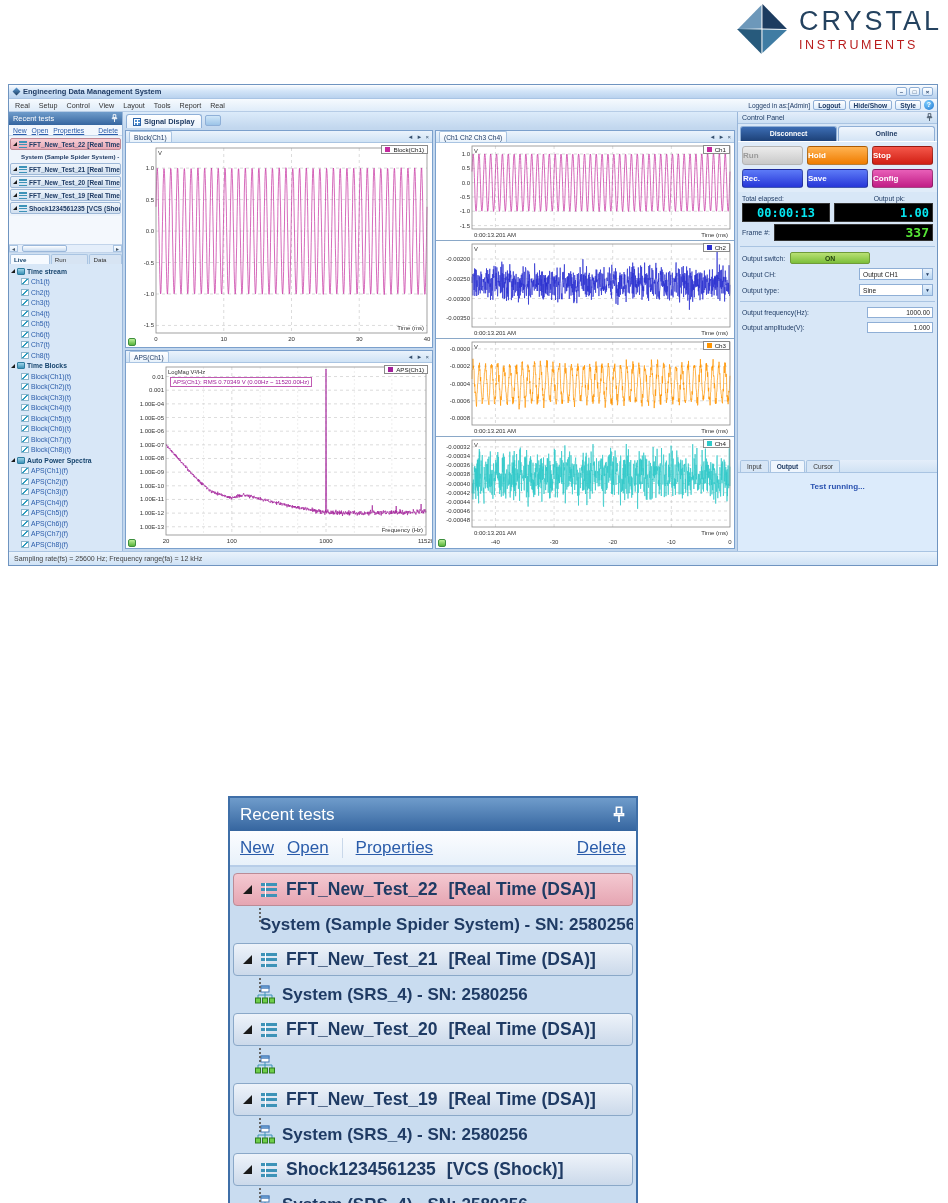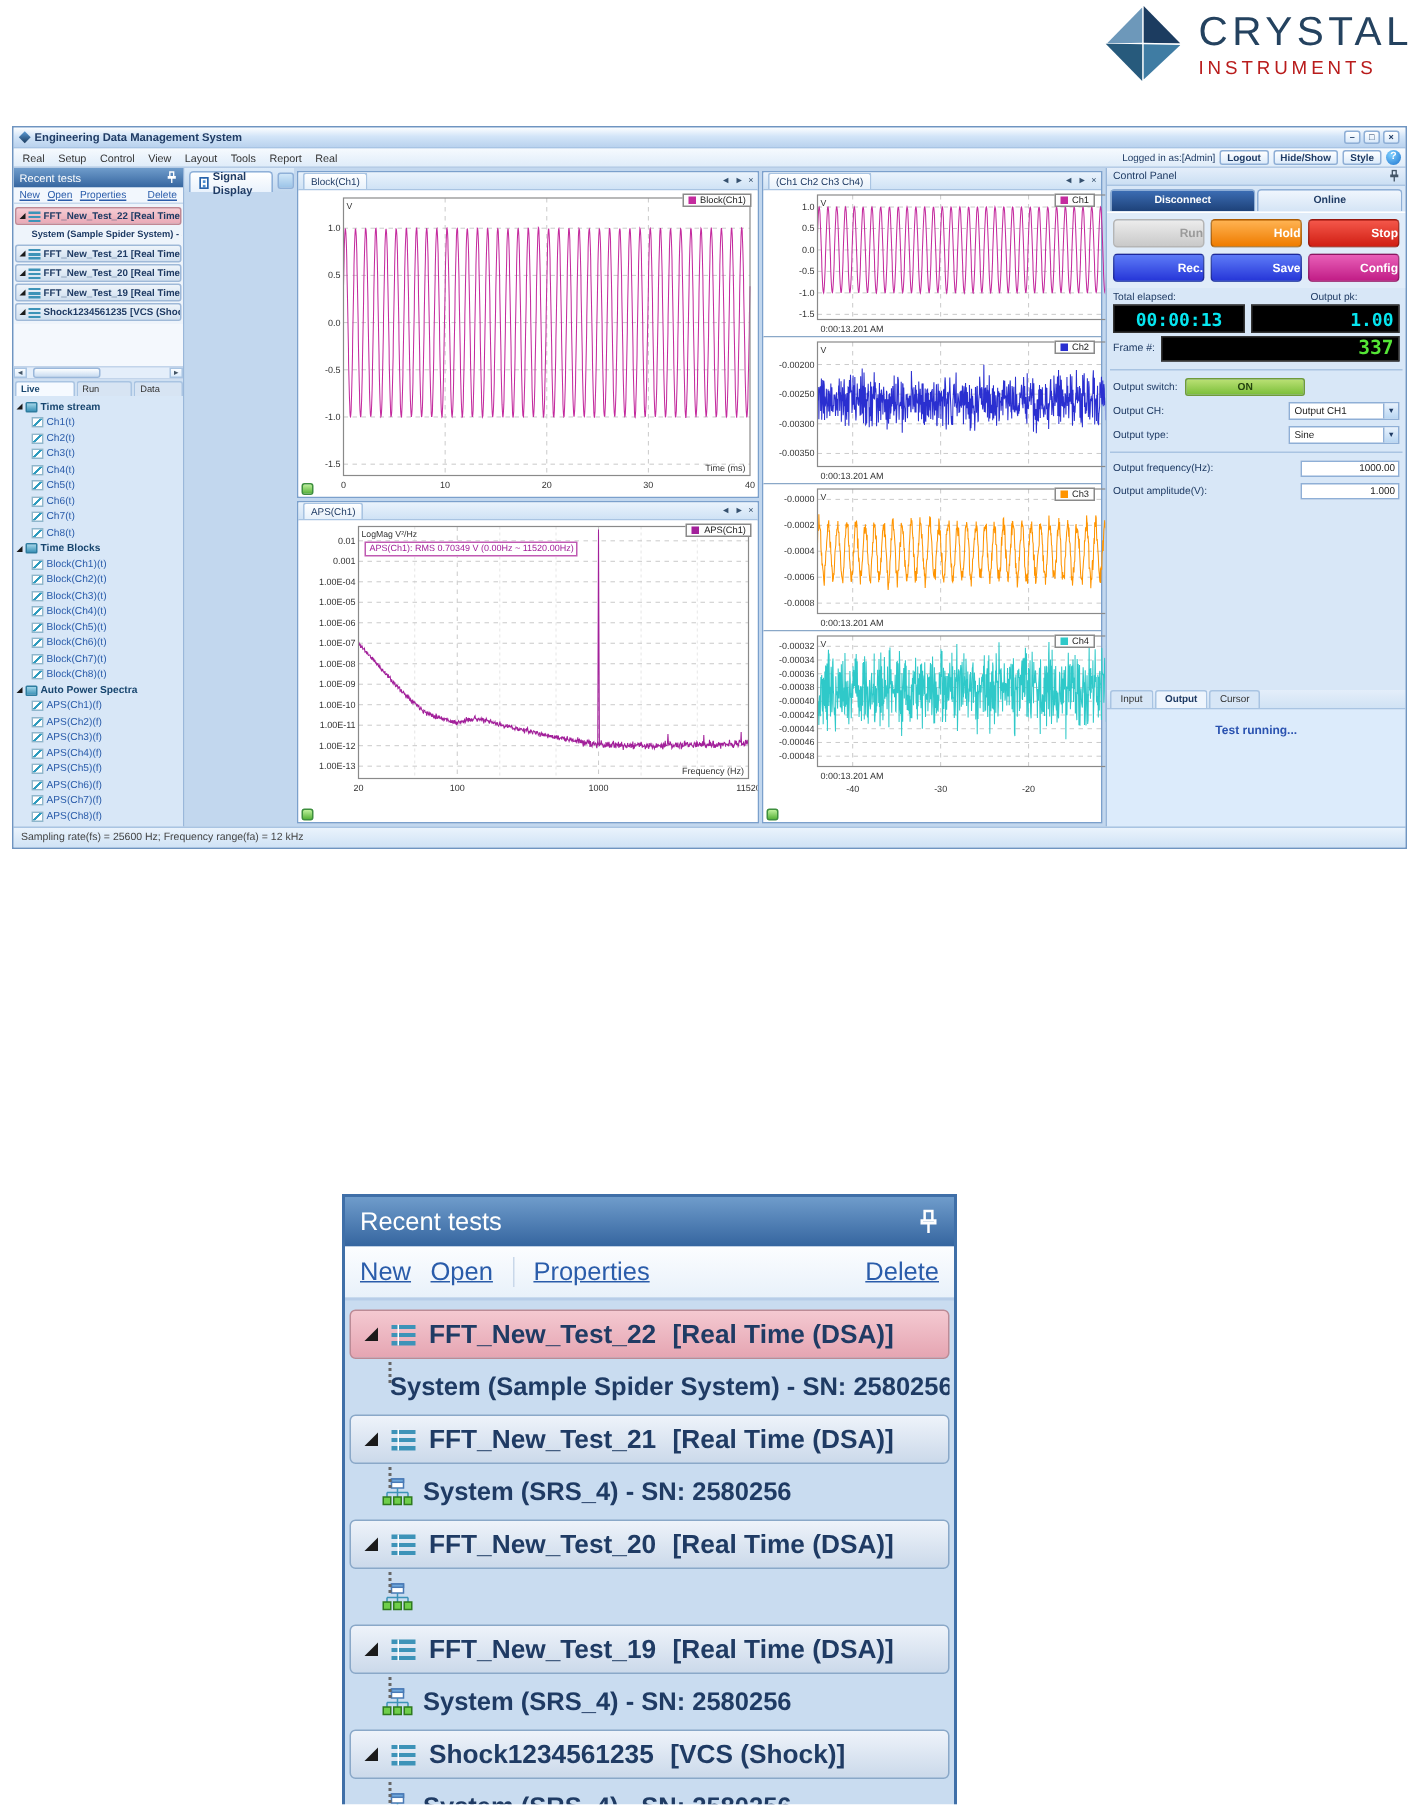--- a/index.html
+++ b/index.html
@@ -49,21 +49,21 @@
   .sb-tabs{height:11px;flex:0 0 11px;display:flex;align-items:flex-end;background:#cfe0f2;padding-left:1px;gap:1px;}
   .sb-tab{height:10px;line-height:10px;padding:0 3px;font-size:6.2px;color:#333;background:#d7e4f3;border:1px solid #a9c4e2;border-bottom:none;border-radius:2px 2px 0 0;}
   .sb-tab.active{background:#f6faff;font-weight:bold;color:#17456e;}
   .tree{flex:1;background:#d8e7f7;padding:2px 0 0 2px;overflow:hidden;}
   .tree-group{height:10.5px;display:flex;align-items:center;gap:2px;font-size:6.8px;font-weight:bold;color:#17456e;white-space:nowrap;}
   .tree-leaf{height:10.5px;display:flex;align-items:center;gap:2px;padding-left:10px;font-size:6.8px;color:#2a5caa;white-space:nowrap;}
   .g-icon{width:8px;height:7px;background:linear-gradient(#9fd4e8,#3d93b8);border:1px solid #2e7da0;border-radius:1px;flex:0 0 8px;}
   .l-icon{width:8px;height:7px;border:1px solid #8fb6cc;background:#fff linear-gradient(135deg,transparent 42%,#2f9cbf 42% 58%,transparent 58%);flex:0 0 8px;}
 
   
-  .center{position:absolute;left:114px;top:27px;right:200px;bottom:14px;display:flex;flex-direction:row;background:#c2d7ee;}
+  .center{position:absolute;left:114px;top:27px;right:200px;bottom:14px;display:flex;flex-direction:column;background:#c2d7ee;}
   .doc-tabbar{height:16px;flex:0 0 16px;background:linear-gradient(#dcebfa,#c2d7ee);display:flex;align-items:flex-end;padding-left:3px;gap:3px;}
   .doc-tab{height:14px;background:linear-gradient(#ffffff,#e9f2fc);border:1px solid #8fb0d8;border-bottom:none;border-radius:3px 3px 0 0;display:flex;align-items:center;gap:3px;padding:0 6px;font-size:7.4px;font-weight:bold;color:#1f3b64;}
   .grid-icon{width:8px;height:8px;background-color:#4f8fd0;background-image:linear-gradient(#fff 1px,transparent 1px),linear-gradient(90deg,#fff 1px,transparent 1px);background-size:3px 3px;border:1px solid #2a62a8;}
   .doc-tab-extra{width:16px;height:11px;margin-bottom:2px;background:linear-gradient(#cfe6f8,#9cc4e8);border:1px solid #8fb0d8;border-radius:2px;}
   .charts{flex:1;display:flex;gap:2px;padding:2px;min-height:0;}
   .col-left{width:308px;flex:0 0 308px;display:flex;flex-direction:column;gap:2px;min-height:0;}
   .col-right{flex:1;display:flex;flex-direction:column;min-height:0;}
   .panel{border:1px solid #7ba0cc;background:#fff;display:flex;flex-direction:column;min-height:0;}
   .panel-header{height:12px;flex:0 0 12px;background:linear-gradient(#eaf3fc,#cfe2f5);border-bottom:1px solid #a9c4e2;display:flex;align-items:flex-end;padding:0 3px;font-size:6.6px;color:#1f3b64;}
   .panel-title{background:linear-gradient(#fff,#e7f1fb);border:1px solid #a9c4e2;border-bottom:none;border-radius:2px 2px 0 0;padding:0 4px;height:11px;line-height:11px;}
@@ -81,21 +81,21 @@
 
   
   .cpanel{position:absolute;top:27px;right:0;width:200px;bottom:14px;background:#d8e7f7;border-left:1px solid #9ab7da;display:flex;flex-direction:column;font-size:7px;color:#1f3b64;overflow:hidden;}
   .cp-header{height:12px;flex:0 0 12px;display:flex;align-items:center;padding:0 4px;background:linear-gradient(#e4eefa,#cbdff3);border-bottom:1px solid #a9c4e2;}
   .cp-header svg{margin-left:auto;}
   .cp-tabs{display:flex;height:17px;flex:0 0 17px;padding:2px 2px 0;gap:1px;}
   .cp-tab{flex:1;text-align:center;line-height:14px;border:1px solid #8fafd6;border-bottom:none;border-radius:3px 3px 0 0;font-weight:bold;font-size:7px;}
   .cp-tab.active{background:linear-gradient(#3c6db4,#1d4178);color:#fff;}
   .cp-tab.inactive{background:linear-gradient(#f0f6fd,#d4e4f5);color:#1f3b64;}
   .cp-btns{display:grid;grid-template-columns:1fr 1fr 1fr;gap:4px;padding:4px;background:#e0ecf9;border-top:1px solid #fff;}
-  .btn{height:19px;border-radius:3px;color:#fff;font-weight:bold;font-size:8px;text-align:right;line-height:18px;border:1px solid rgba(0,0,0,.28);}
+  .btn{height:19px;border-radius:3px;color:#fff;font-weight:bold;font-size:8px;text-align:left;line-height:18px;border:1px solid rgba(0,0,0,.28);}
   .btn.run{background:linear-gradient(#ececec,#c9c9c9);color:#9a9a9a;border-color:#b5b5b5;}
   .btn.hold{background:linear-gradient(#ffb352,#ef7c00);}
   .btn.stop{background:linear-gradient(#f4574a,#d11f14);}
   .btn.rec,.btn.save{background:linear-gradient(#5d7bf7,#2636d8);}
   .btn.config{background:linear-gradient(#e85fb8,#c11d86);}
   .cp-lcdlabels{display:flex;padding:3px 6px 1px 4px;justify-content:space-between;font-size:6.8px;}
   .lcd-row{display:flex;gap:4px;padding:0 4px;}
   .lcd{background:#000;border:1px solid #333;color:#06e6f0;font-family:"DejaVu Sans Mono",monospace;font-weight:bold;font-size:12px;display:flex;align-items:center;height:19px;padding:0 3px;}
   .lcd.time{flex:0 0 88px;justify-content:center;}
   .lcd.pk{flex:1;justify-content:flex-end;}

